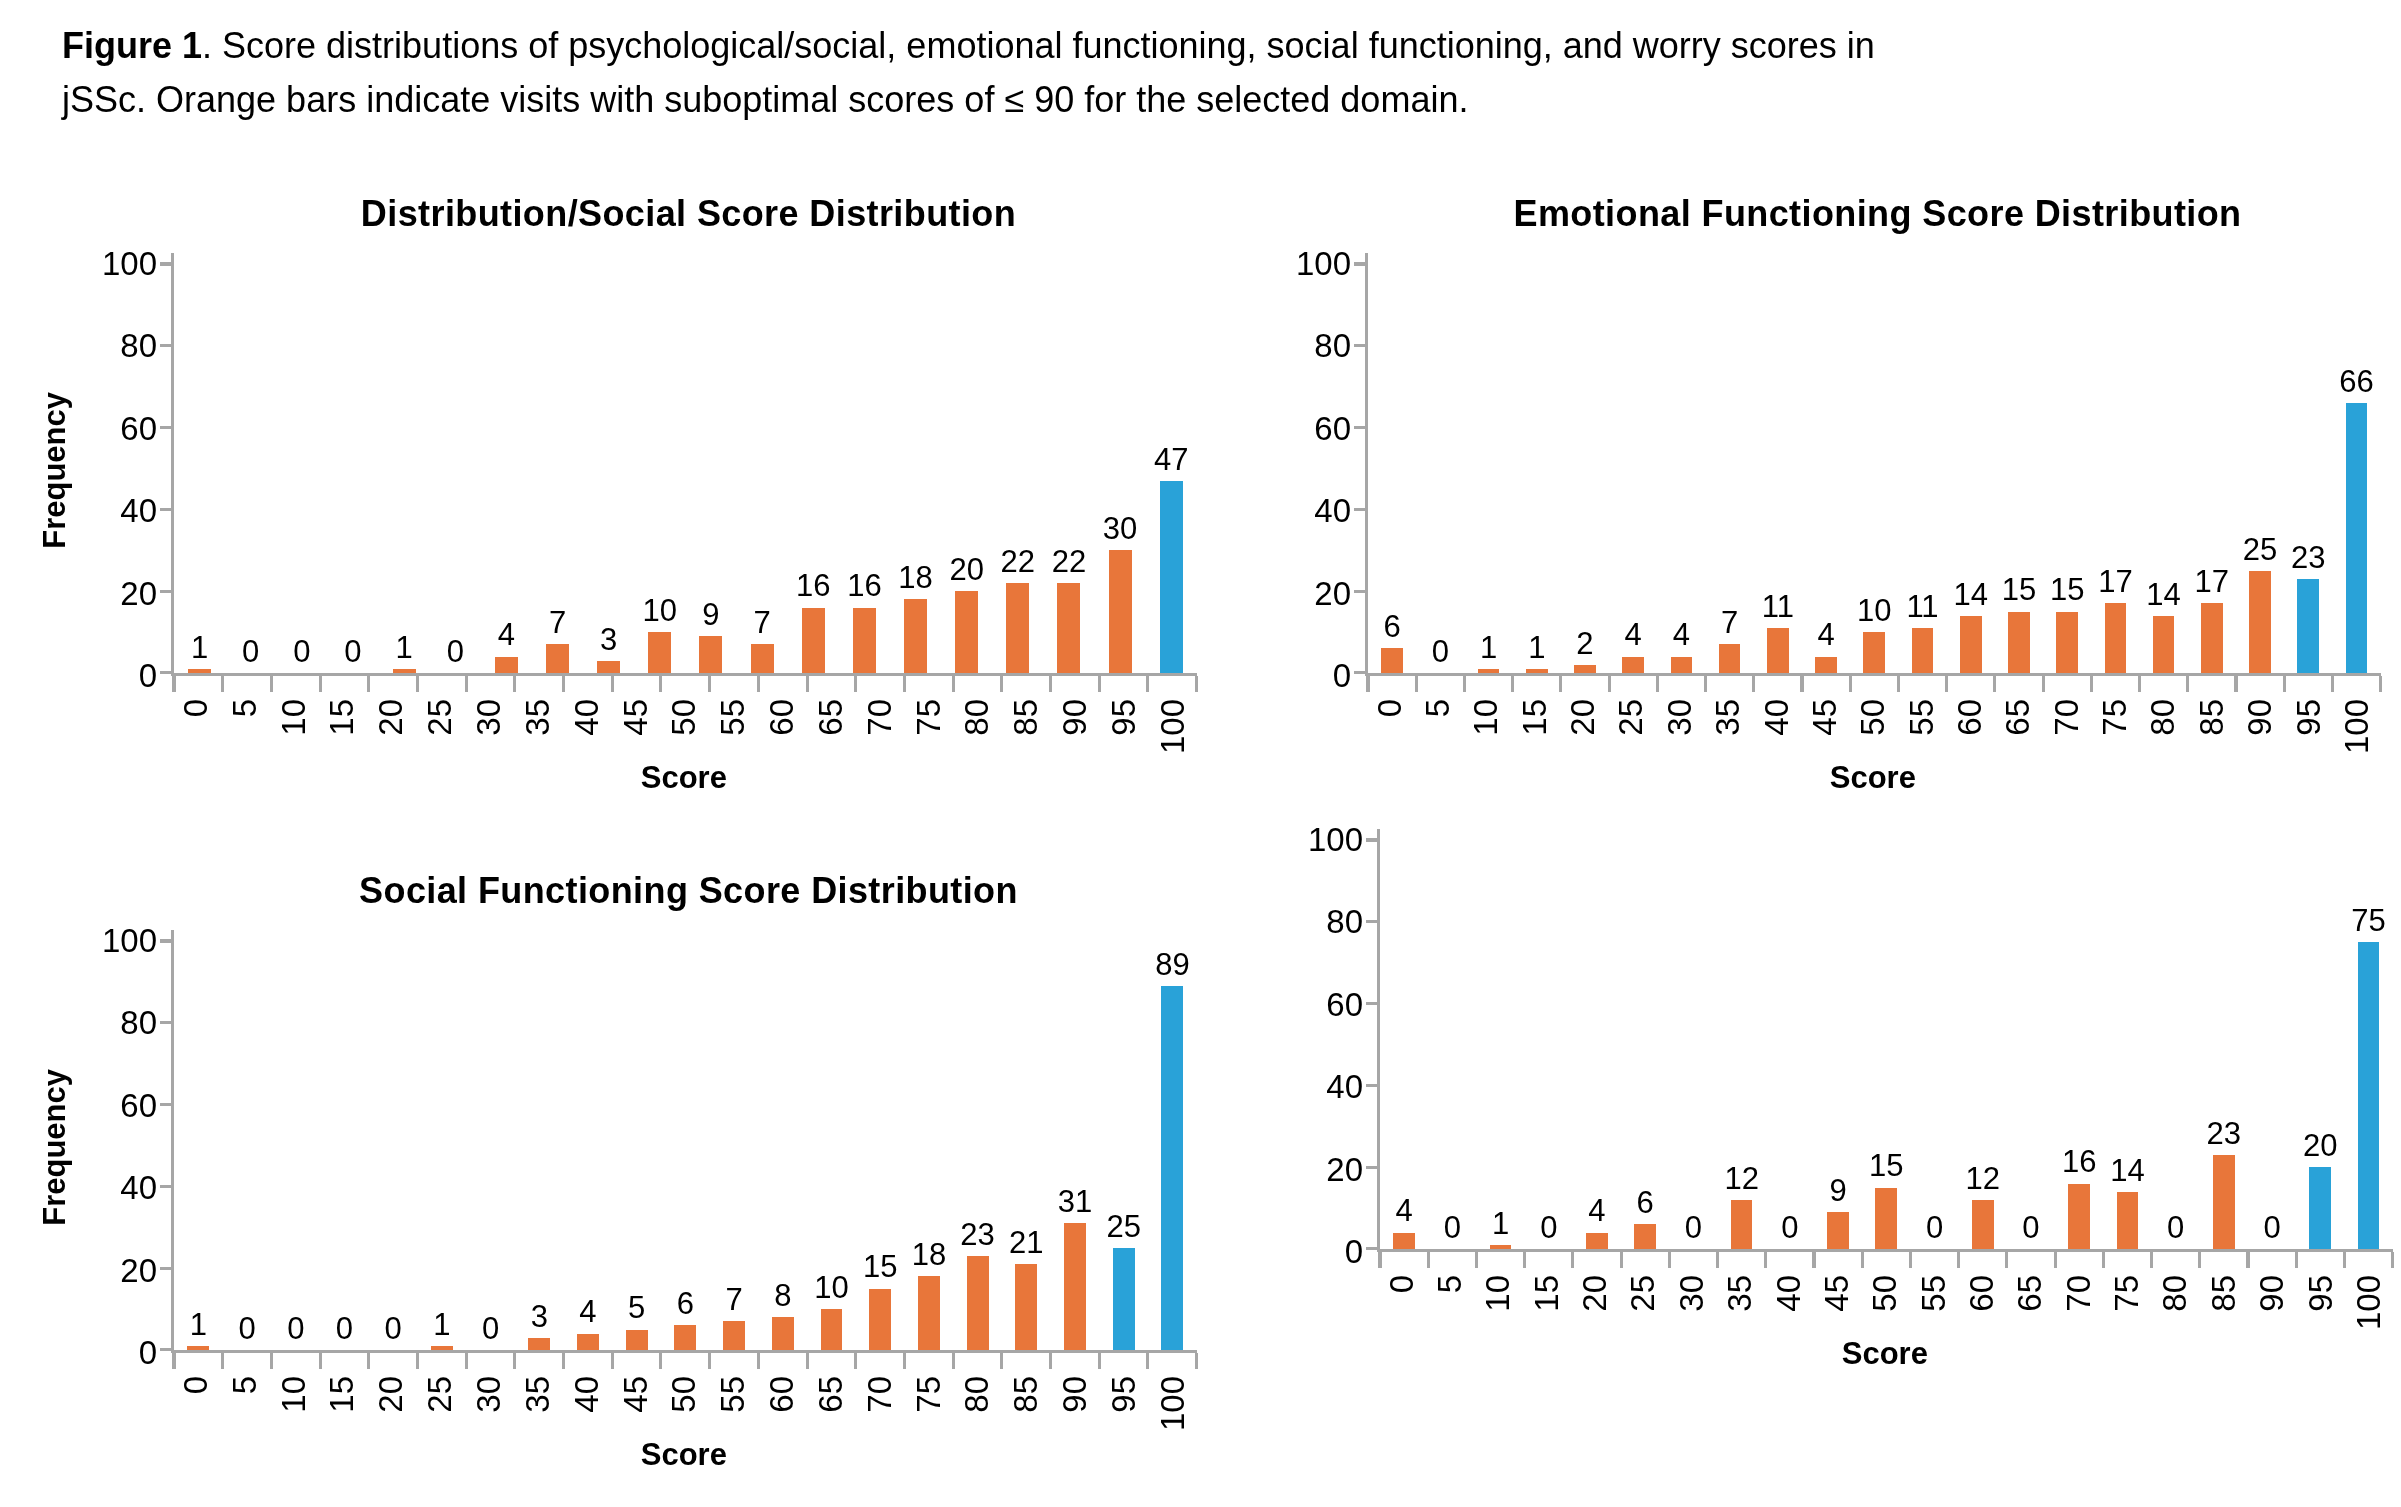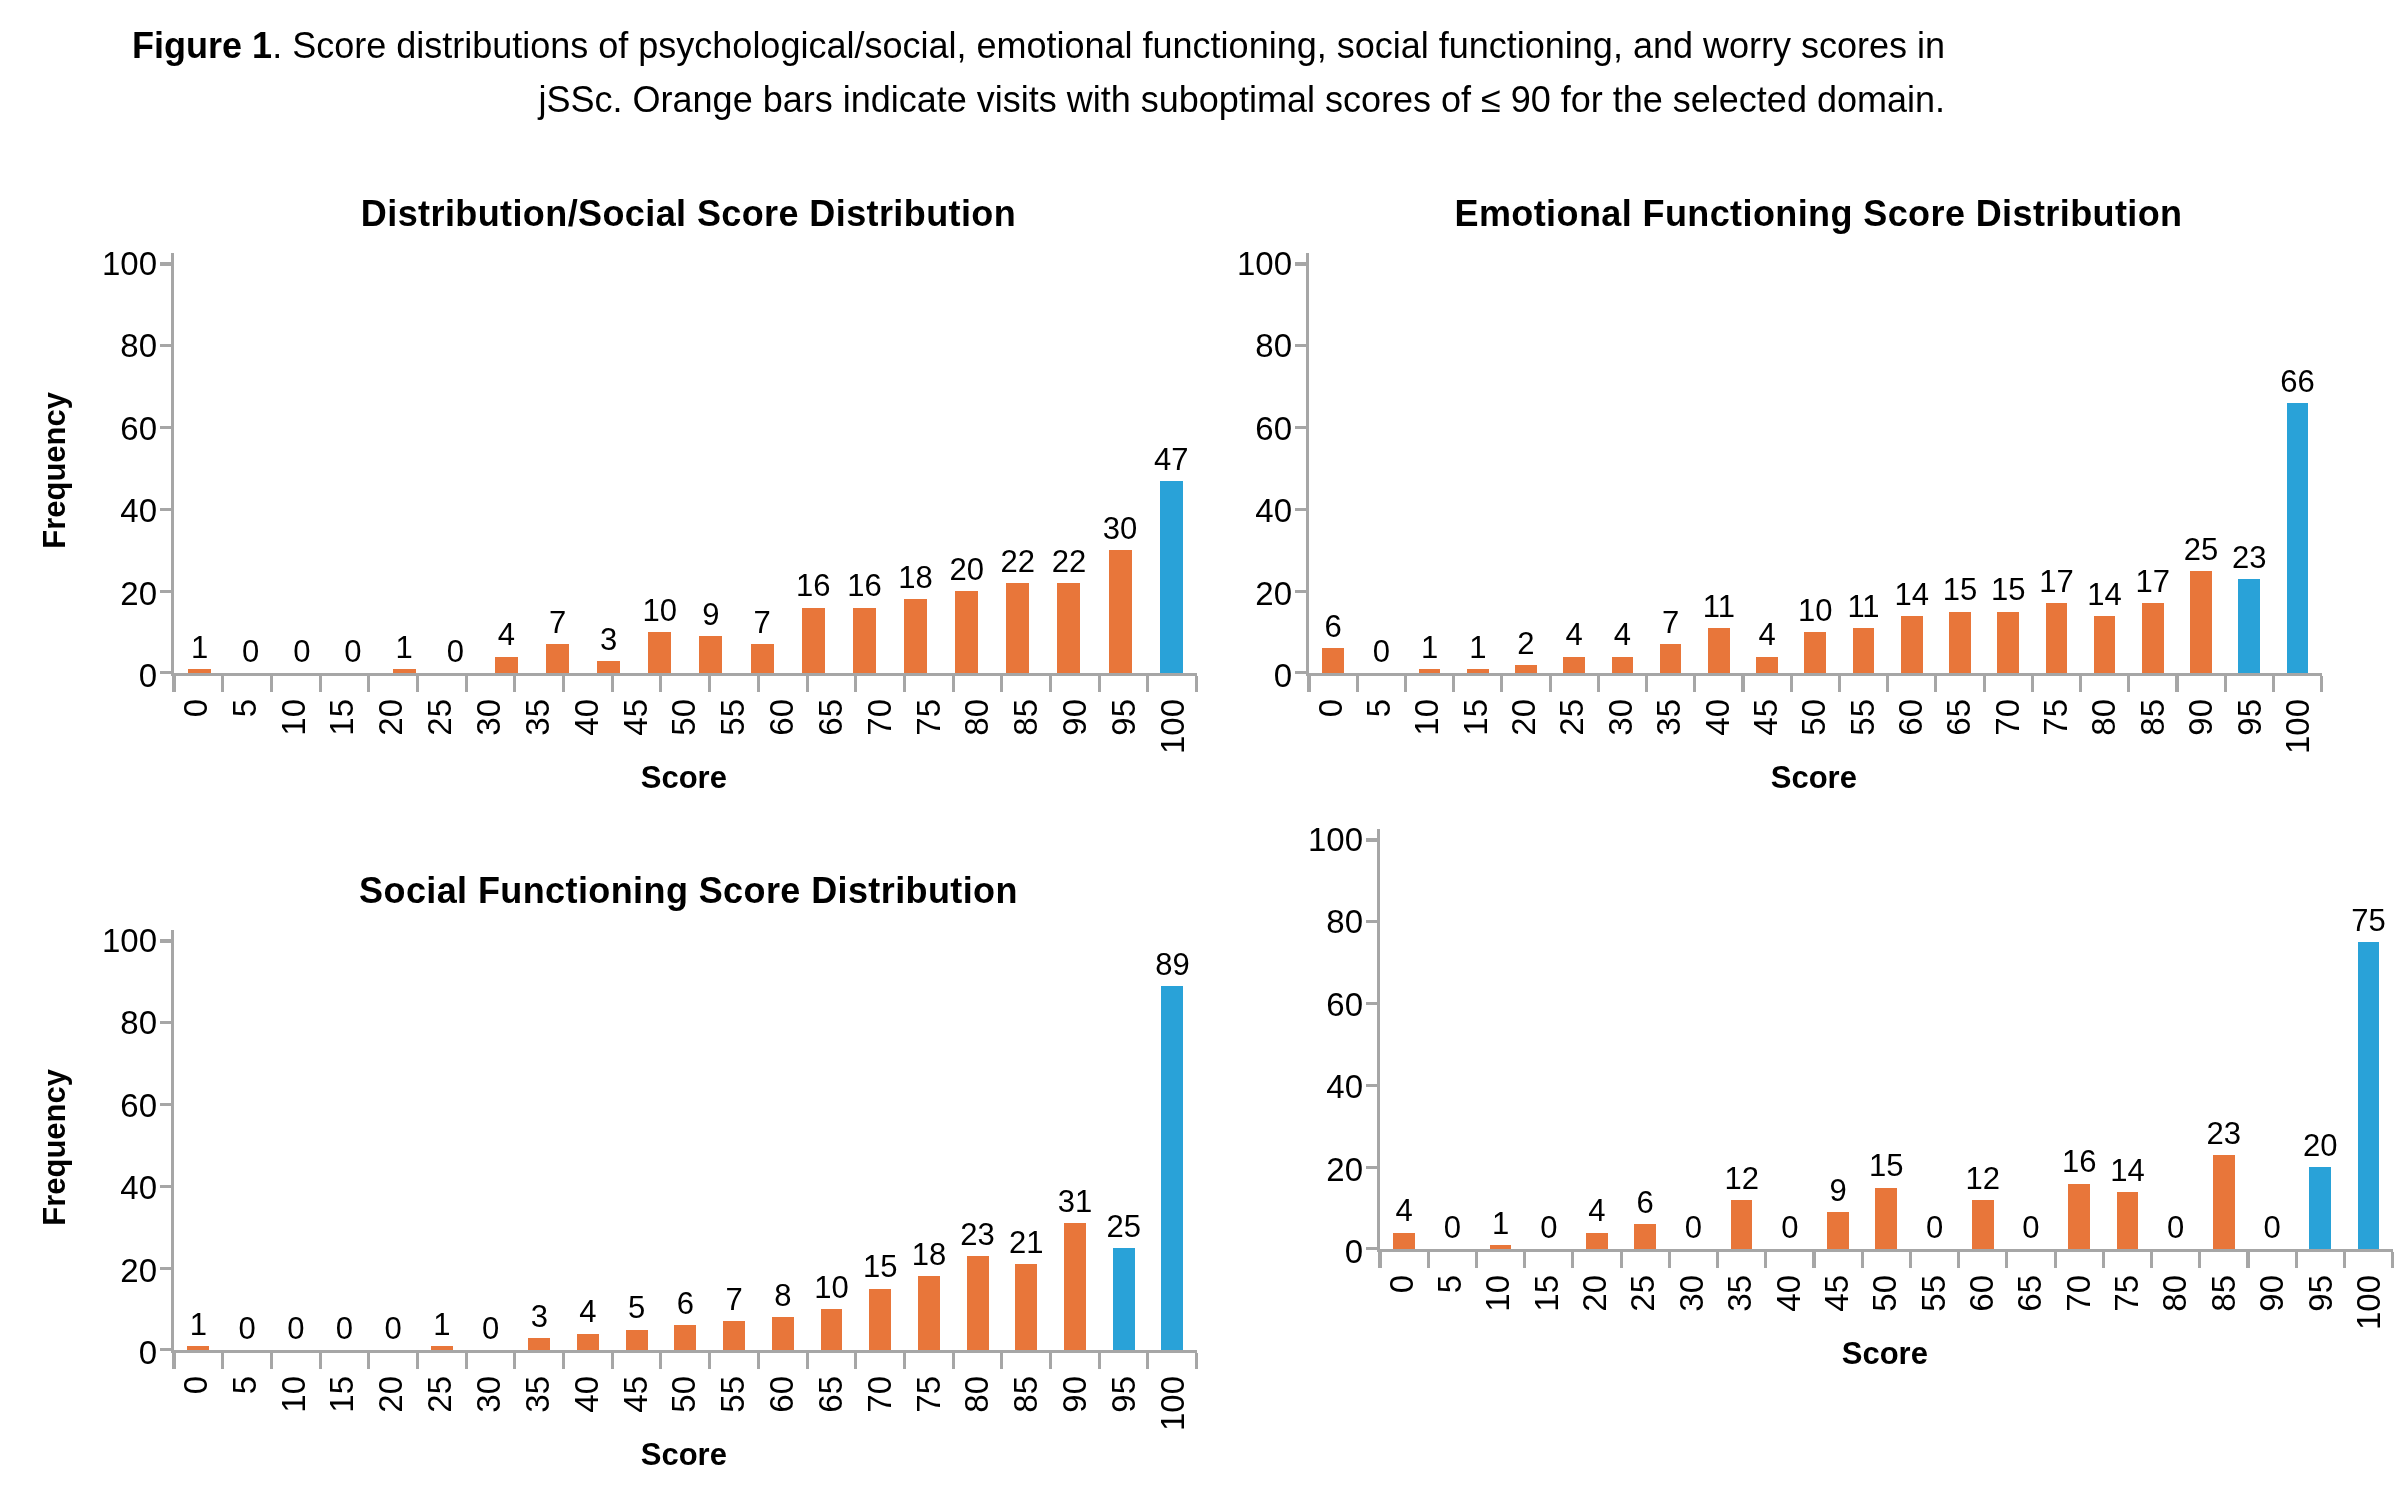--- a/index.html
+++ b/index.html
@@ -18,26 +18,25 @@
     position:relative;
     overflow:hidden;
   }
   .caption{
     position:absolute;
     left:62px;
     top:18.7px;
     width:1883px;
     font-size:36px;
     line-height:1.5;
-    text-align:right;
   }
   .caption .cap-label{font-weight:bold;}
   .chart{position:absolute;}
   #c0{left:31px;  top:163px;  width:1175px;}
-  #c1{left:1166px;top:163px;  width:1165px;}
+  #c1{left:1225px;top:163px;  width:1165px;}
   #c2{left:31px;  top:840px; width:1175px;}
   #c3{left:1237px;top:840px; width:1165px;}
   .chart-title{
     height:101px;
     display:flex;
     align-items:center;
     justify-content:center;
     padding-left:140px;
     font-size:36px;
     font-weight:bold;

